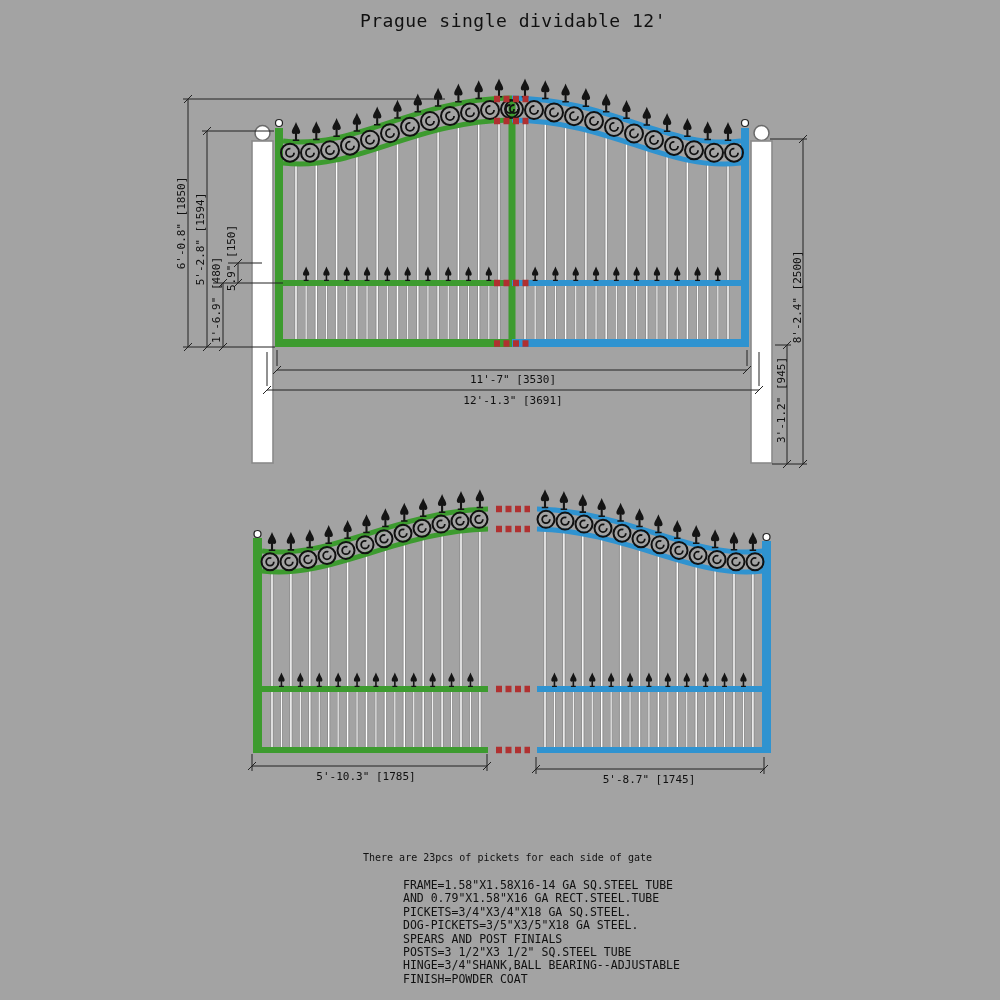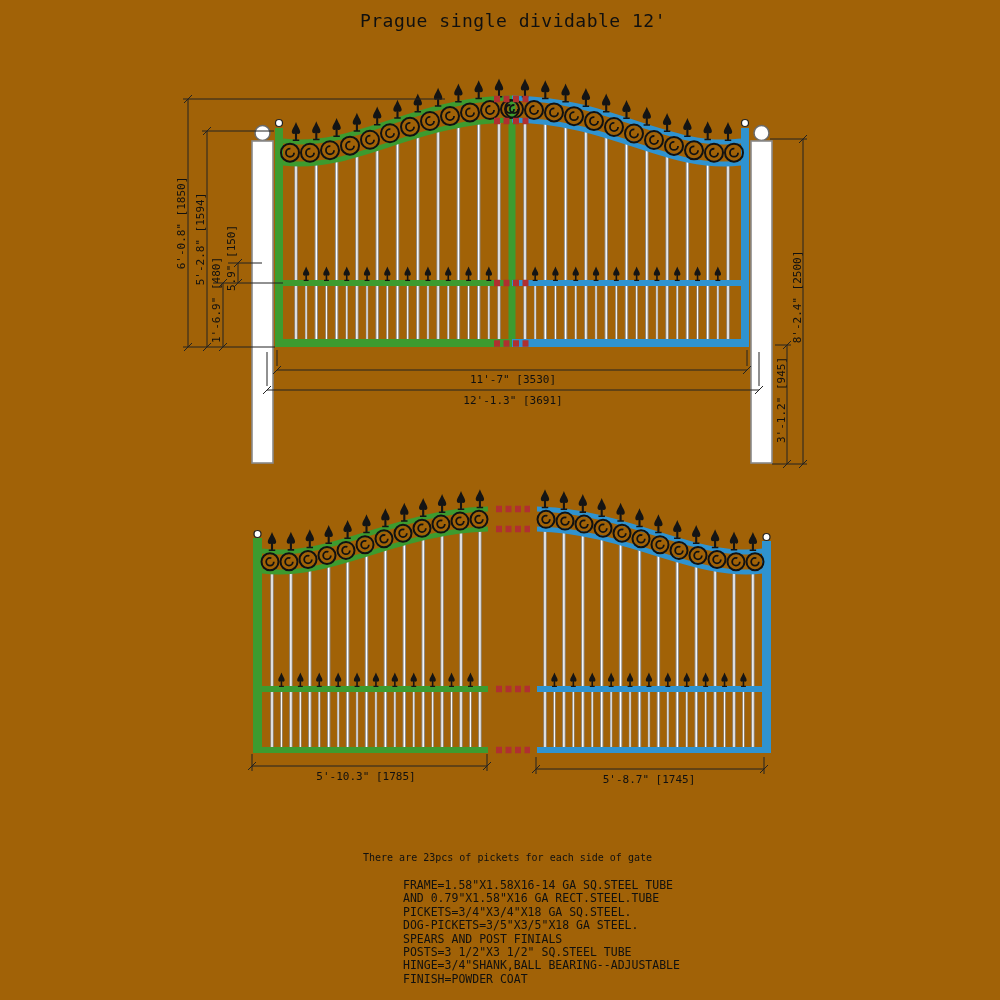--- a/index.html
+++ b/index.html
@@ -1,18 +1,18 @@
 <!DOCTYPE html>
 <html style="--green: #3d9b2f; --blue: #2f93d0; --red: #b03030;"><head>
 <meta charset="utf-8">
 <style>
   :root{ --green:#3d9b2f; --blue:#2f93d0; --red:#b03030; }
   html,body{margin:0;padding:0;background:#fff;}
   body{width:1000px;height:1000px;font-family:"DejaVu Sans Mono","Liberation Mono",monospace;}
-  #stage{position:relative;width:1000px;height:1000px;background:#a16207;overflow:hidden;}
+  #stage{position:relative;width:1000px;height:1000px;background:#a3a3a3;overflow:hidden;}
   svg{display:block}
   text{fill:#101010}
   .title-text{font-size:18px;letter-spacing:.5px}
   .dim-label{font-size:11px}
   .note-text{font-size:10px}
   .spec-text{font-size:11.5px}
   .post{fill:#fff;stroke:#8a8a8a;stroke-width:1.6}
   .ball{fill:#fff;stroke:#6a6a6a;stroke-width:1.5}
   .smallball{fill:#fff;stroke:#222;stroke-width:1.2}
   .green-fill{fill:var(--green)}

